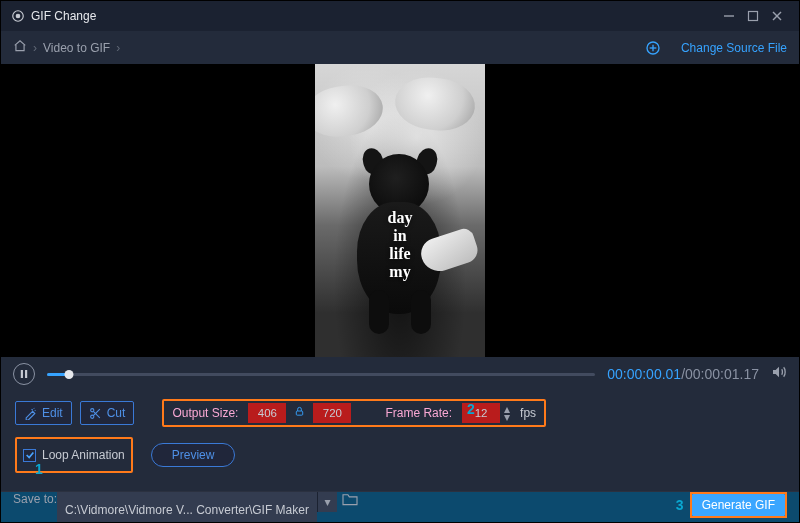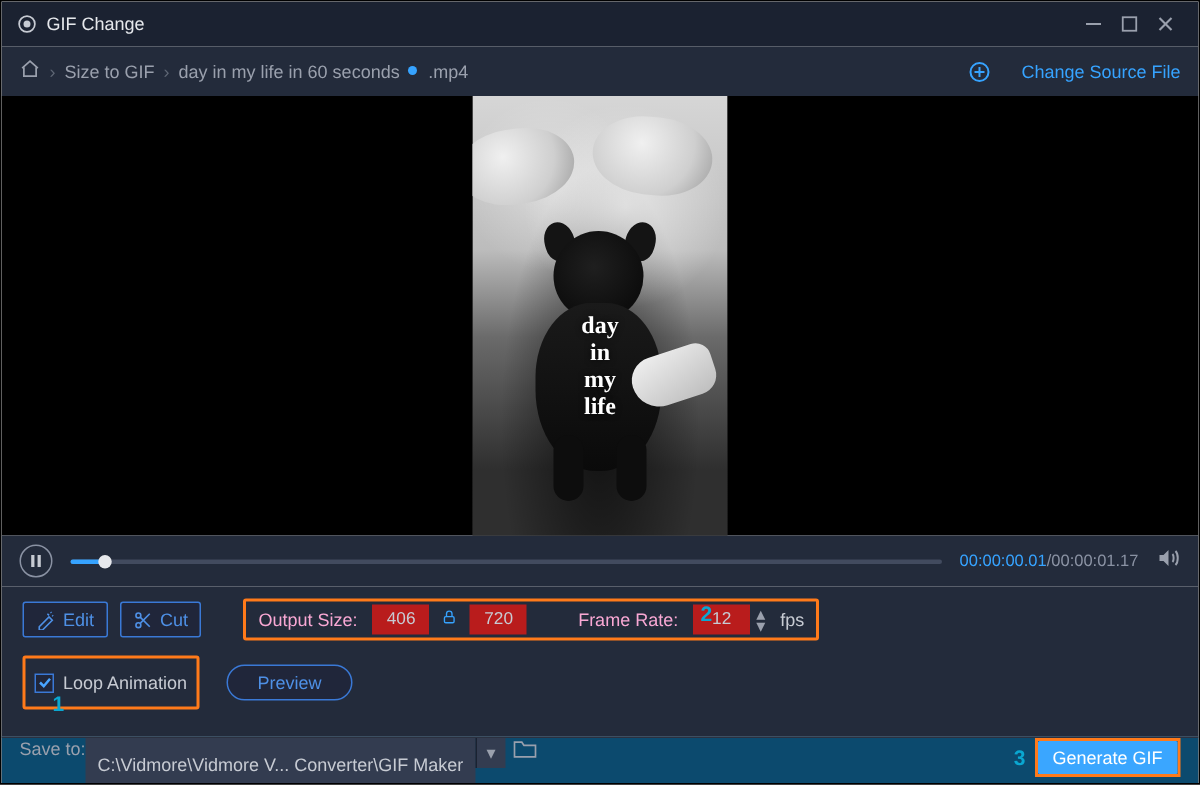--- a/index.html
+++ b/index.html
@@ -44,21 +44,21 @@
   .vf-hand{position:absolute;right:8px;top:170px;width:56px;height:34px;border-radius:24px 16px 20px 28px;background:linear-gradient(160deg,#f1f1f1,#bcbcbc);transform:rotate(-18deg);}
   .vf-text { position:absolute; left:0; right:0; top:145px; text-align:center; color:#fff; font-family: "Comic Sans MS", "Marker Felt", cursive; font-size:16px; line-height:18px; text-shadow:0 0 4px rgba(0,0,0,0.7); font-weight:600;}
   .vf-text span{display:block;}
 
   .playbar { height: 34px; background: #232b3b; display: flex; align-items: center; padding: 0 12px; gap: 12px; }
   .playbtn { width: 22px; height: 22px; border-radius: 50%; border: 1px solid #8a92a3; display: flex; align-items: center; justify-content: center; color: #c7cbd3; cursor: pointer; }
   .playbtn svg { width: 8px; height: 10px; }
   .track { flex: 1; height: 3px; background: #424b5f; border-radius: 2px; position: relative; }
   .track .fill { position: absolute; left: 0; top: 0; bottom: 0; width: 4%; background: #36a3ff; border-radius: 2px; }
   .track .thumb { position: absolute; top: -3px; left: 4%; width: 9px; height: 9px; border-radius: 50%; background: #e6e8ec; transform: translateX(-50%); }
-  .times { font-size: 11px; color: #8a92a3; }
+  .times { font-size: 14px; color: #8a92a3; }
   .times .cur { color: #36a3ff; }
   .vol { color: #9aa0ad; }
   .vol svg { width: 16px; height: 16px; }
 
   .controls { height: 100px; background: #232b3b; padding: 6px 14px 0 14px; color: #c7cbd3; font-size: 12px; position: relative; }
   .row1 { display: flex; align-items: center; gap: 8px; height: 32px; }
   .btn { height: 24px; border: 1px solid #3a79d6; color: #4e90e6; display: inline-flex; align-items: center; gap: 5px; padding: 0 8px; border-radius: 2px; cursor: pointer; background: #20263a; }
   .btn svg { width: 13px; height: 13px; }
   .highlight-orange { border: 2px solid #ff7a1a; border-radius: 2px; padding: 0 2px; }
   .groupbox { display: inline-flex; align-items: center; gap: 8px; height: 28px; margin-left: 20px; padding: 0 8px; }
@@ -117,28 +117,23 @@
 
 <div class="toolbar">
   <span class="home-icon">
     <svg viewBox="0 0 24 24" fill="none" stroke="#9aa0ad" stroke-width="2">
         <path d="M3 11l9-8 9 8"></path>
         <path d="M5 10v10h14V10"></path>
       </svg>
   </span>
   <span class="chev">›</span>
   <span class="crumb">
-      <span>Size to GIF</span>
+      <span>Video to GIF</span>
     </span>
   <span class="chev">›</span>
-  <span class="crumb">
-    <span>day in my life in 60 seconds</span>
-    <span class="dot"></span>
-    <span>.mp4</span>
-  </span>
   <span class="spacer"></span>
   <span class="change-src">
     <svg viewBox="0 0 24 24" fill="none" stroke="#36a3ff" stroke-width="2">
         <circle cx="12" cy="12" r="9"></circle>
         <line x1="12" y1="7" x2="12" y2="17"></line>
         <line x1="7" y1="12" x2="17" y2="12"></line>
       </svg>
     <span>Change Source File</span>
   </span>
 </div>
@@ -153,22 +148,22 @@
         <div class="ear r"></div>
         <div class="head"></div>
         <div class="body"></div>
         <div class="leg l"></div>
         <div class="leg r"></div>
       </div>
     <div class="vf-hand"></div>
     <div class="vf-text">
       <span>day</span>
         <span>in</span>
+        <span>life</span>
         <span>my</span>
-        <span>life</span>
     </div>
   </div>
 </div>
 
 <div class="playbar">
   <span class="playbtn">
     <svg viewBox="0 0 10 12">
         <rect x="1" y="1" width="2.7" height="10" fill="#c7cbd3"></rect>
         <rect x="6.3" y="1" width="2.7" height="10" fill="#c7cbd3"></rect>
       </svg>

